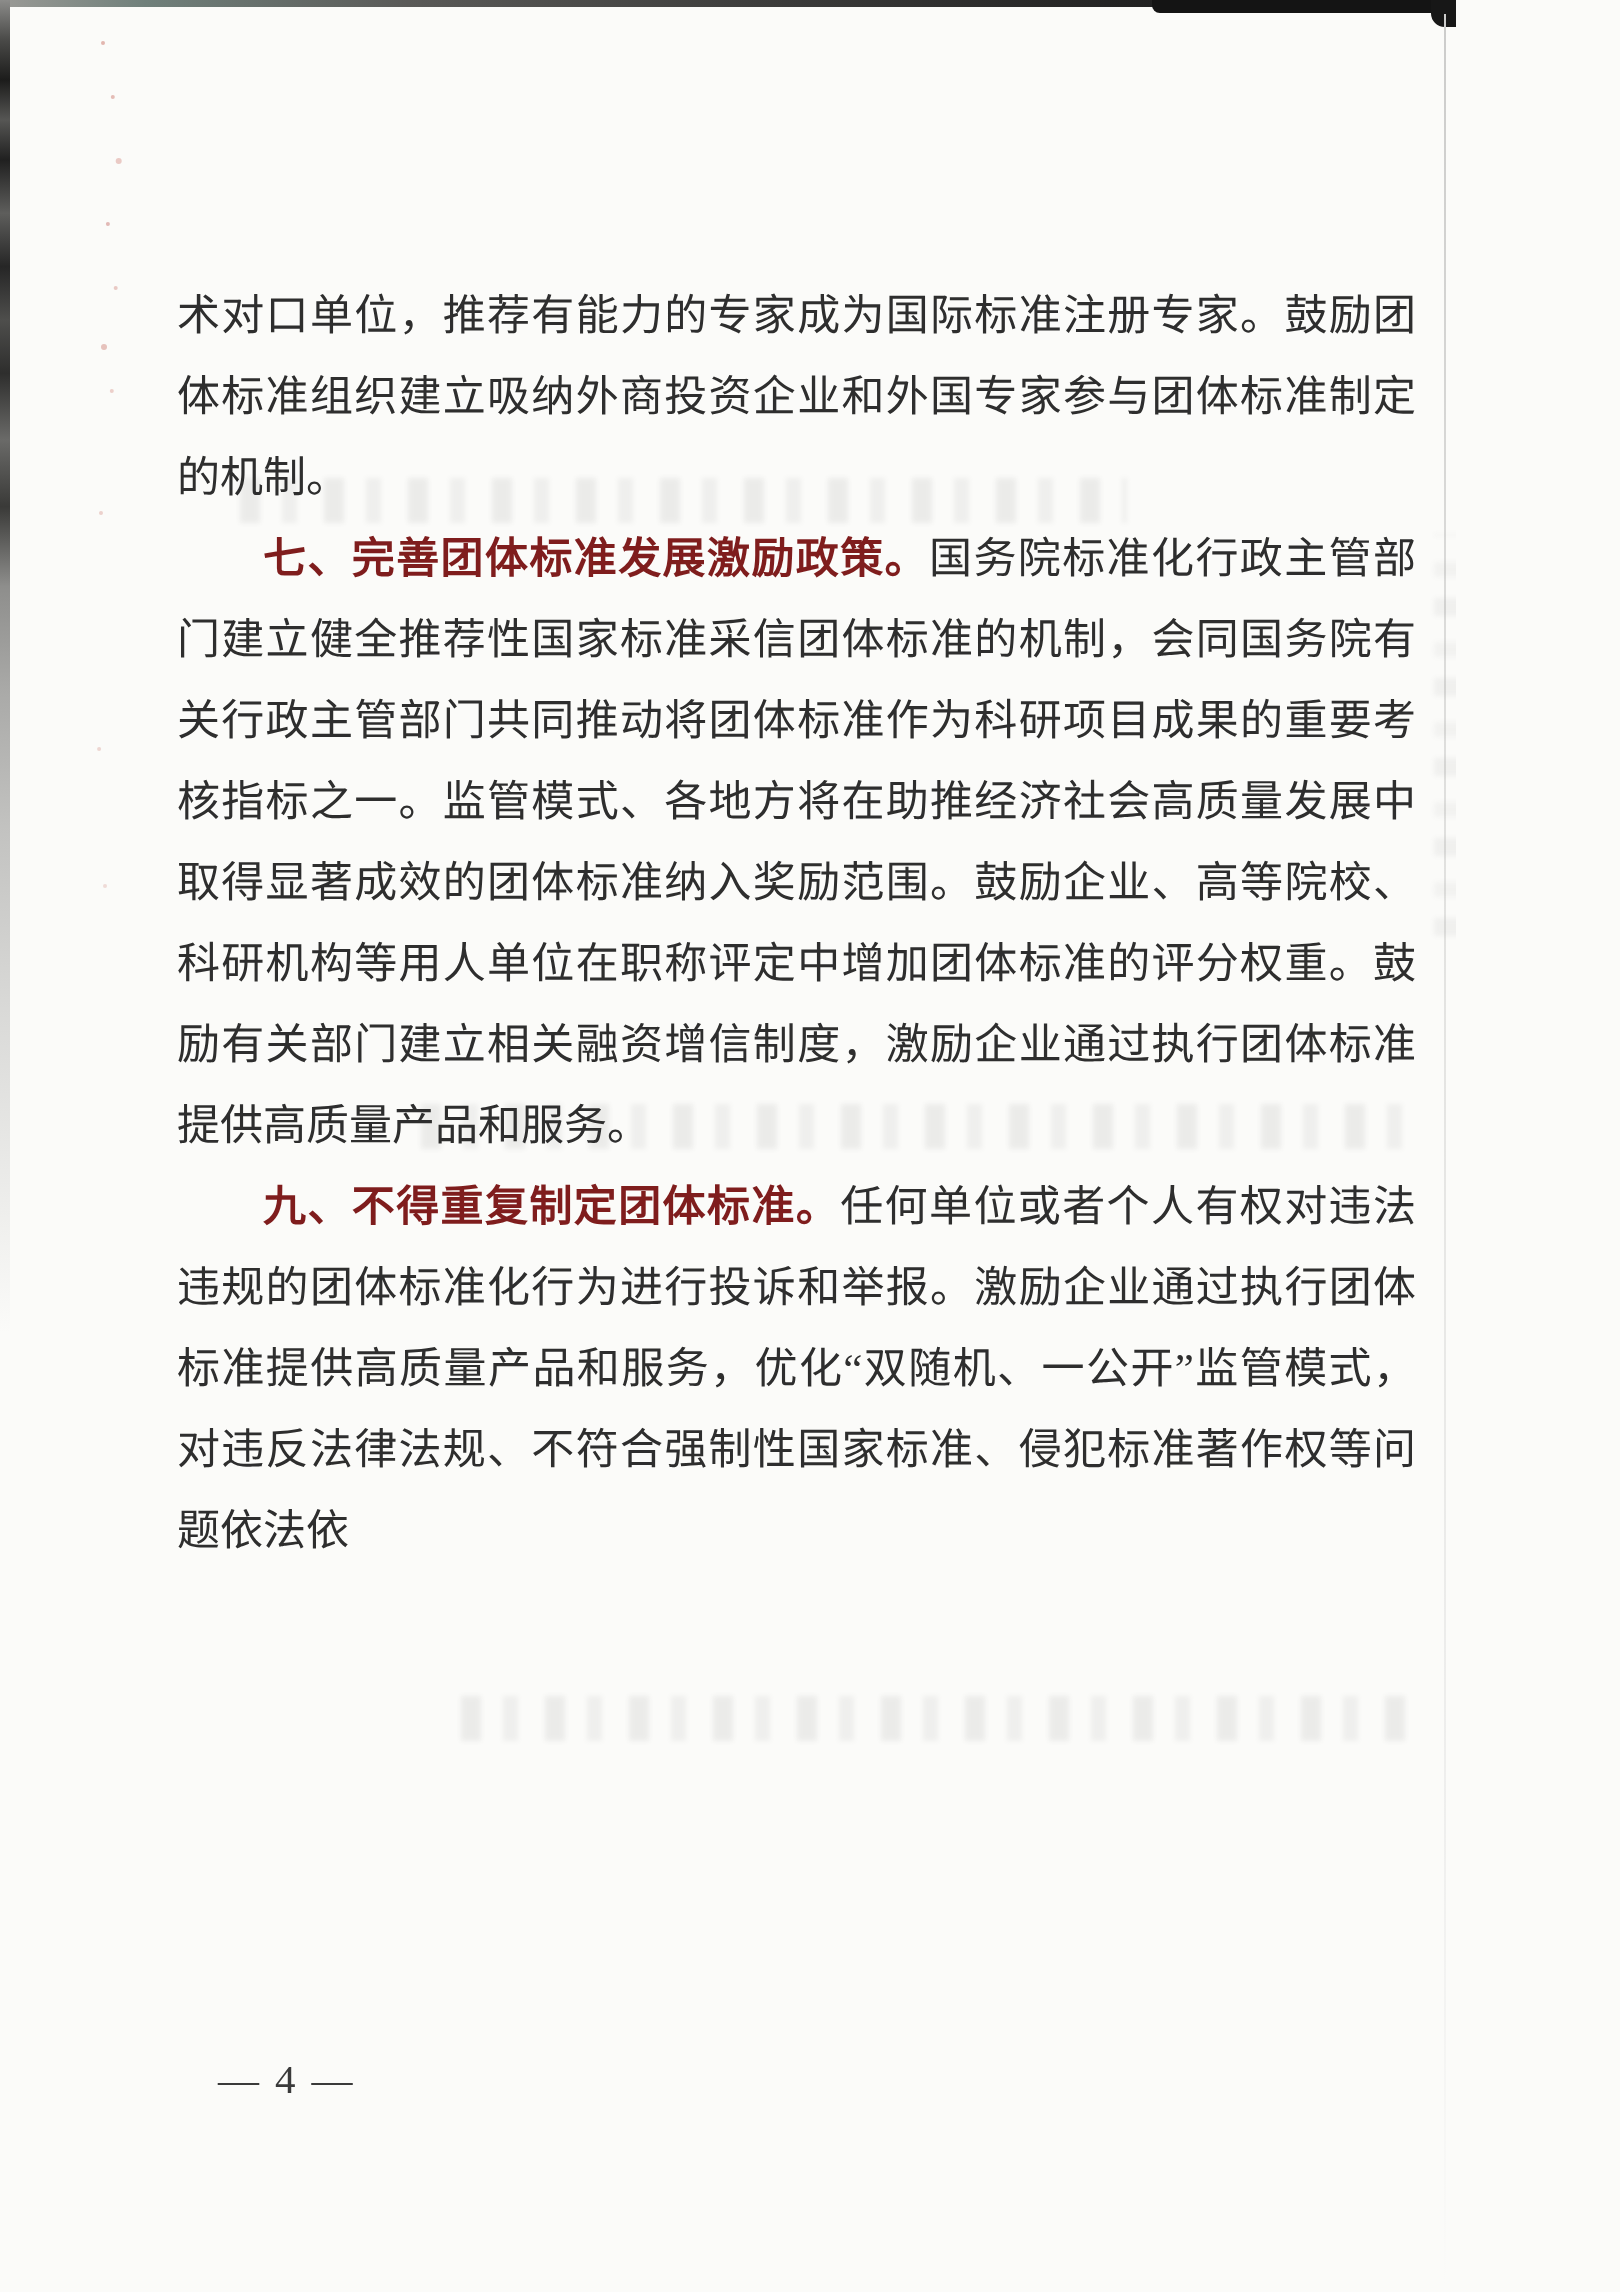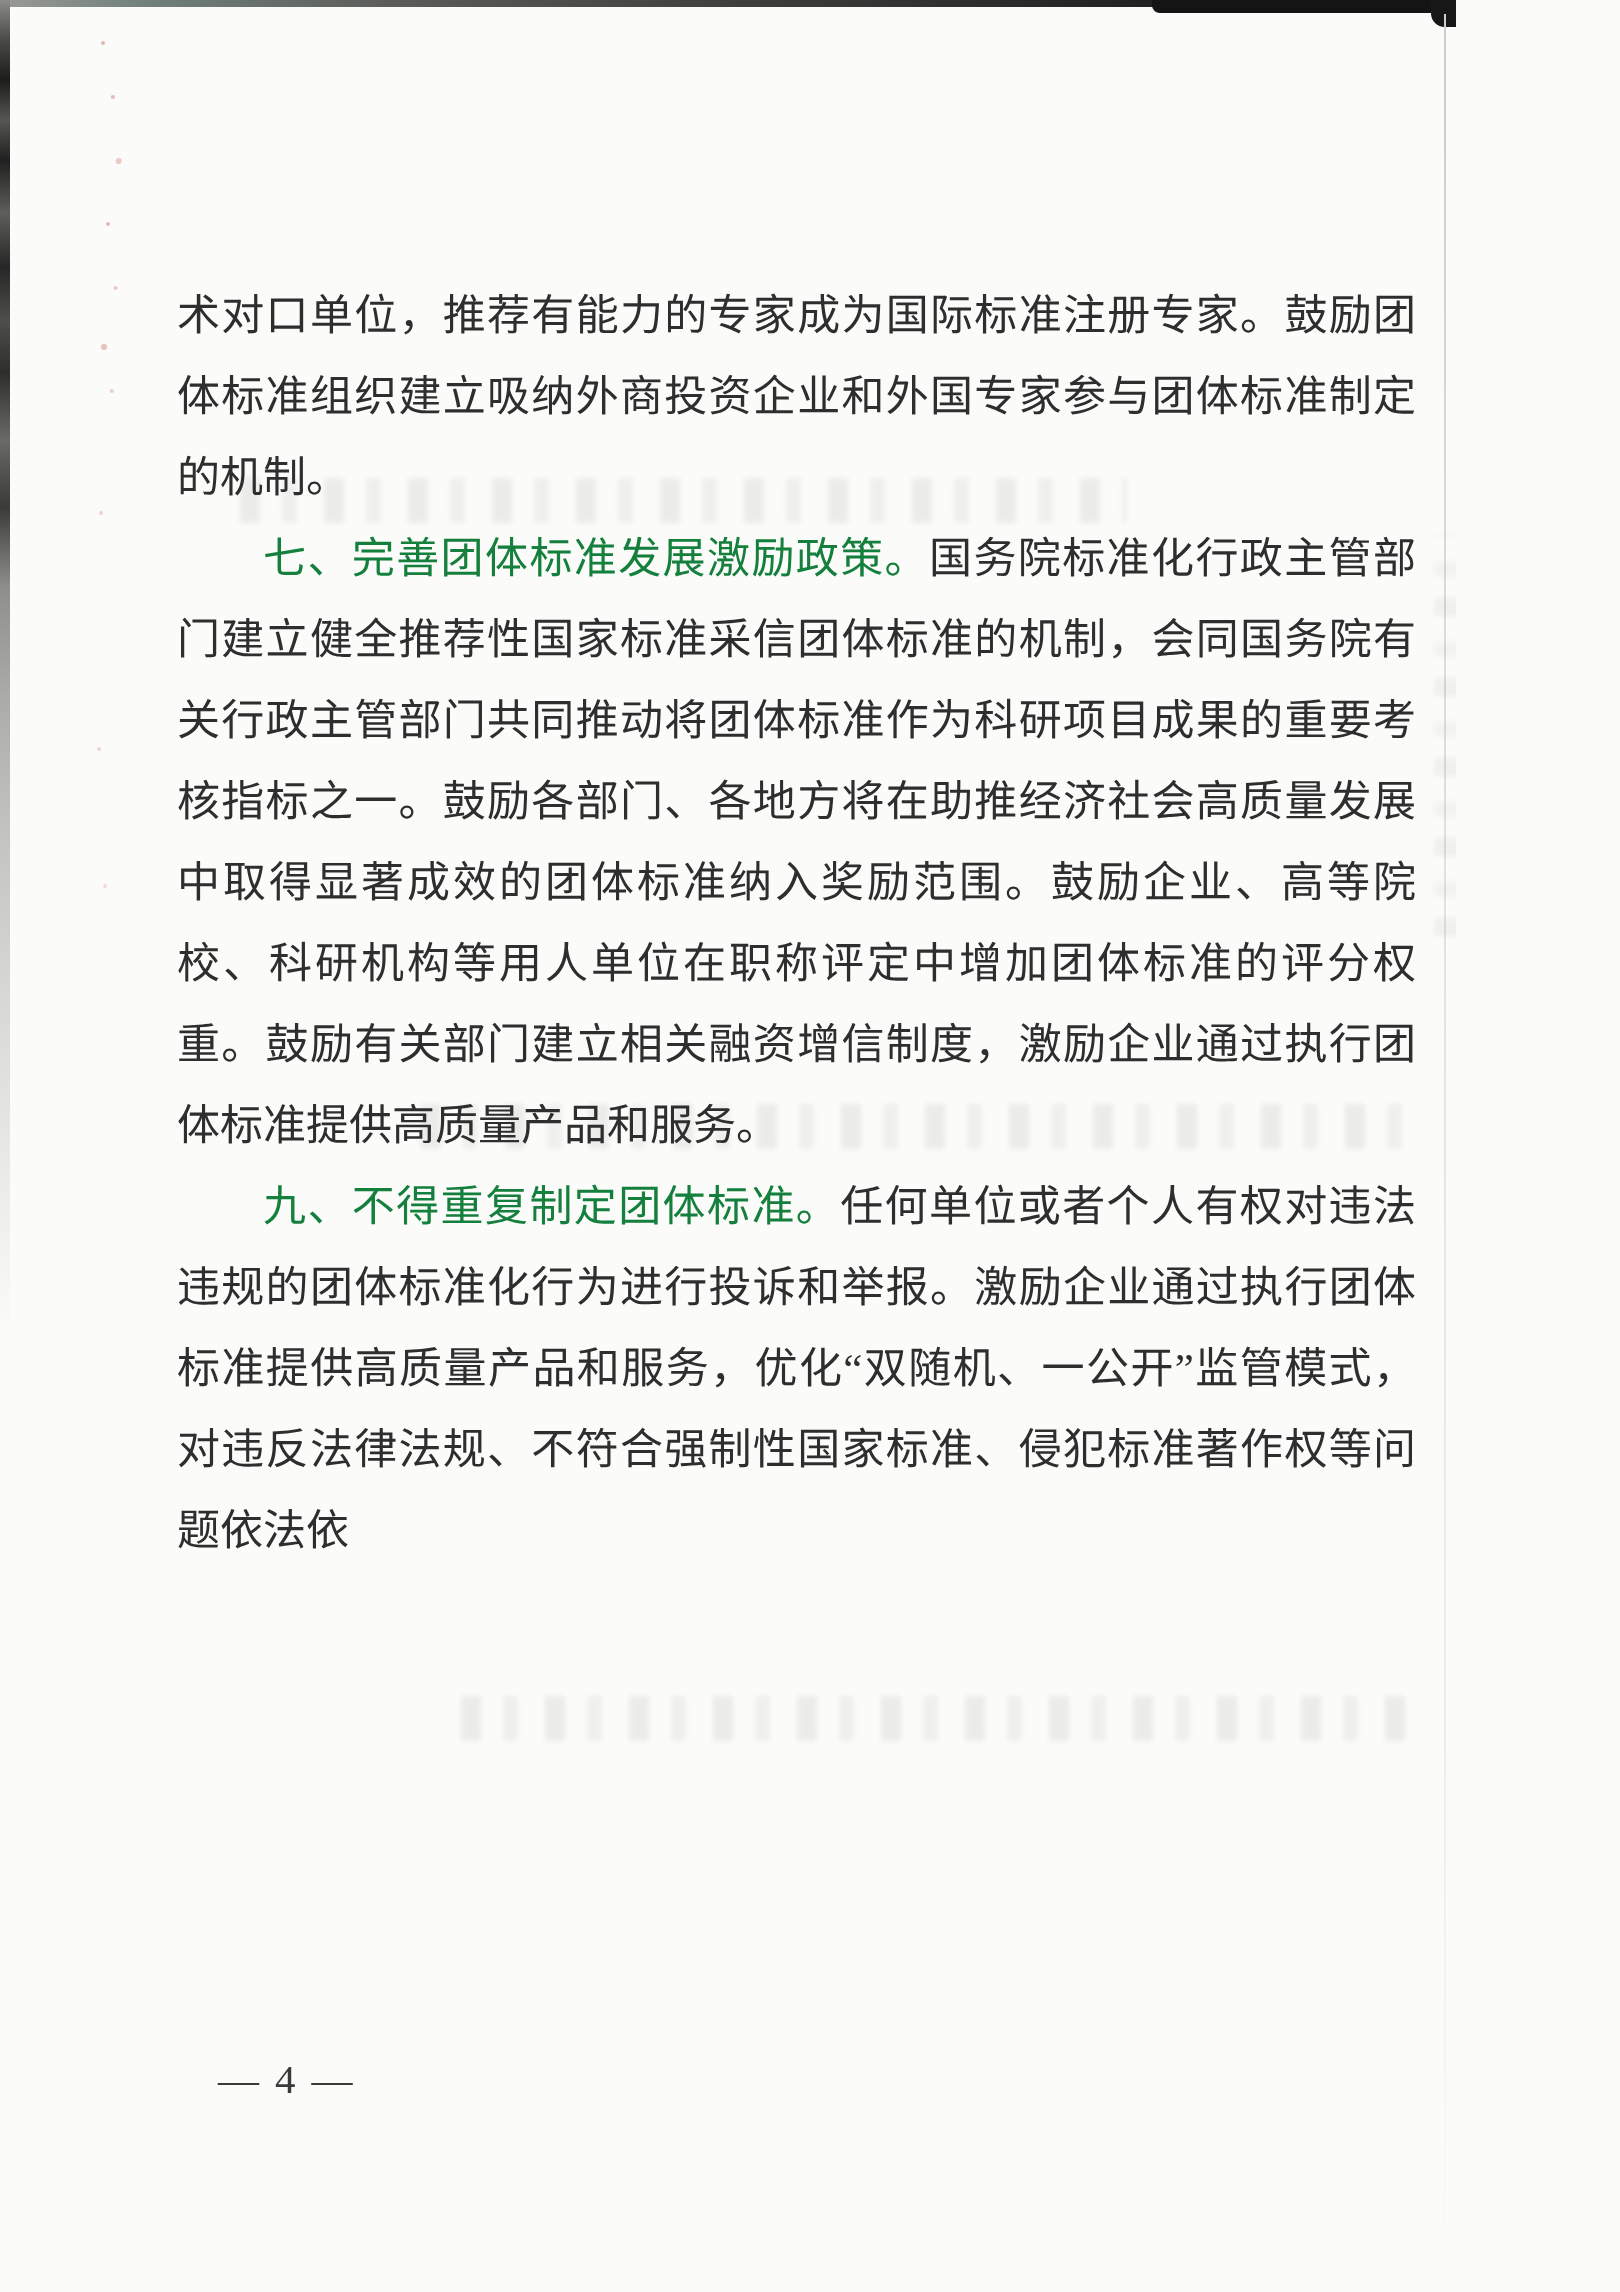--- a/index.html
+++ b/index.html
@@ -103,22 +103,22 @@
     line-height: 81px;
     color: var(--ink);
     text-align: justify;
   }
   .doc-body p {
     margin: 0;
     text-indent: 2em;
   }
   .doc-body p.no-indent { text-indent: 0; }
   .lead {
-    font-weight: 400;
-    color: #15803d;
+    font-weight: 700;
+    color: #7f1d1d;
     font-family: "Liberation Sans", "DejaVu Sans", sans-serif;
   }
   .page-footer {
     position: absolute;
     left: 218px; top: 2055px;
     font-size: 41px;
     letter-spacing: 2.9px;
     color: #3a3a3a;
   }
 </style>
@@ -134,21 +134,21 @@
   <div class="speckles"></div>
   <div class="ghost ghost-1"></div>
   <div class="ghost ghost-2"></div>
   <div class="ghost ghost-3"></div>
   <div class="ghost-v"></div>
 
   <main class="doc-body">
 
     <p class="no-indent"><span>术对口单位，推荐有能力的专家成为国际标准注册专家。鼓励团体标准组织建立吸纳外商投资企业和外国专家参与团体标准制定的机制。</span></p>
 
-    <p><span class="lead">七、完善团体标准发展激励政策。</span><span>国务院标准化行政主管部门建立健全推荐性国家标准采信团体标准的机制，会同国务院有关行政主管部门共同推动将团体标准作为科研项目成果的重要考核指标之一。鼓励各部门、各地方将在助推经济社会高质量发展中取得显著成效的团体标准纳入奖励范围。鼓励企业、高等院校、科研机构等用人单位在职称评定中增加团体标准的评分权重。鼓励有关部门建立相关融资增信制度，激励企业通过执行团体标准提供高质量产品和服务。</span></p>
+    <p><span class="lead">七、完善团体标准发展激励政策。</span><span>国务院标准化行政主管部门建立健全推荐性国家标准采信团体标准的机制，会同国务院有关行政主管部门共同推动将团体标准作为科研项目成果的重要考核指标之一。监管模式、各地方将在助推经济社会高质量发展中取得显著成效的团体标准纳入奖励范围。鼓励企业、高等院校、科研机构等用人单位在职称评定中增加团体标准的评分权重。鼓励有关部门建立相关融资增信制度，激励企业通过执行团体标准提供高质量产品和服务。</span></p>
 
 
     <p><span class="lead">九、不得重复制定团体标准。</span><span>任何单位或者个人有权对违法违规的团体标准化行为进行投诉和举报。激励企业通过执行团体标准提供高质量产品和服务，优化“双随机、一公开”监管模式，对违反法律法规、不符合强制性国家标准、侵犯标准著作权等问题依法依</span></p>
 
   </main>
 
   <footer class="page-footer"><span>— 4 —</span></footer>
 
 </div>
 

